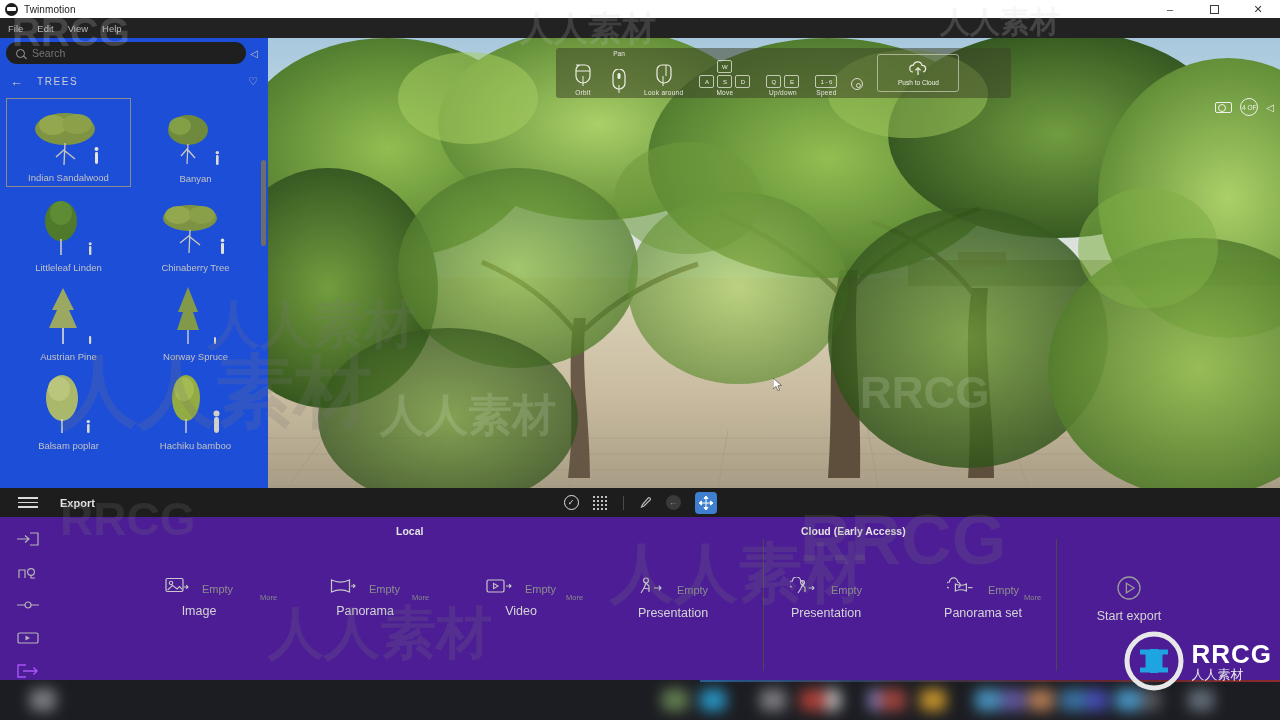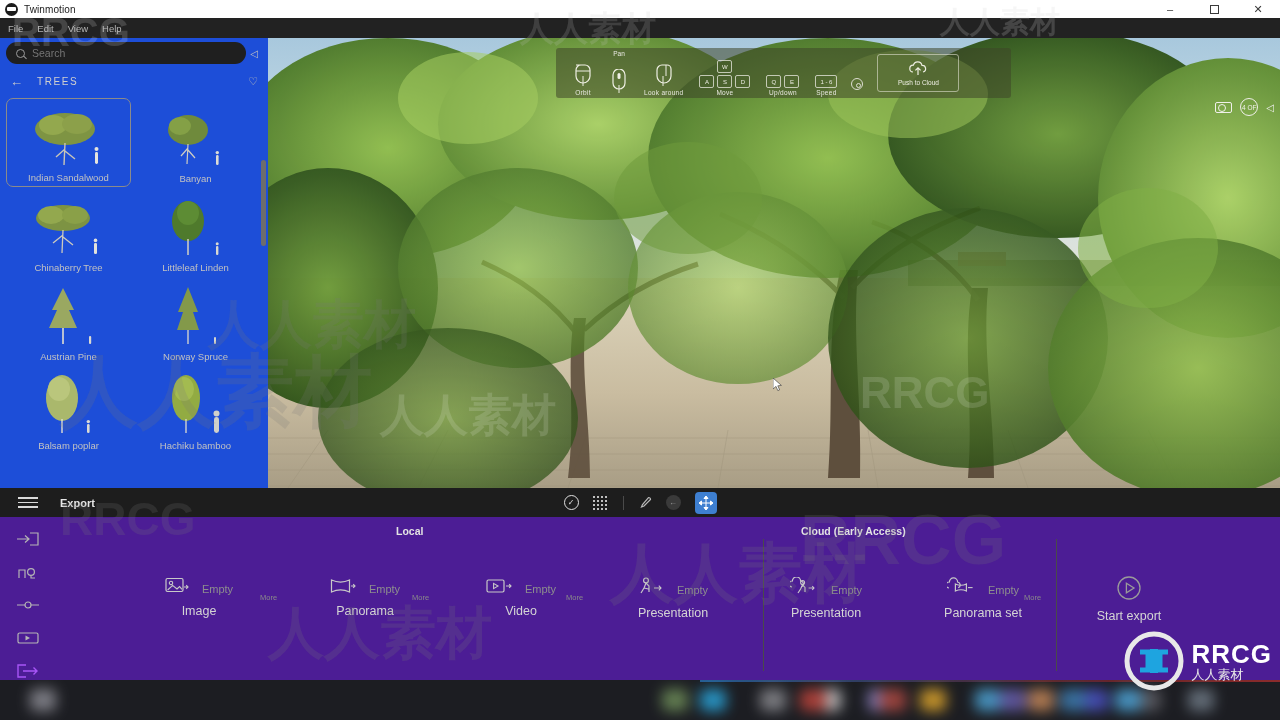--- a/index.html
+++ b/index.html
@@ -46,21 +46,21 @@
 
   .catrow { height:26px; display:flex; align-items:center; padding:0 10px; gap:14px; }
   .backarrow { color:#cdcdcd; font-size:13px; line-height:1; }
   .catname { font-size:10px; letter-spacing:1.6px; color:#cfcfcf; flex:1; }
   .heart { font-size:11px; color:#b9b9b9; }
 
   .grid { position:relative; height:392px; overflow:hidden; padding:4px 10px 0 6px; }
   .gridinner { display:grid; grid-template-columns:1fr 1fr; gap:0px 2px; }
   .cell { height:89px; position:relative; display:flex; flex-direction:column;
     align-items:center; justify-content:flex-end; padding-bottom:2px; }
-  .cell.sel { border:1px solid #8b8b8b; border-radius:7px; }
+  .cell.sel { border:1px solid #8b8b8b; border-radius:0; }
   .cell .thumb { flex:1; width:100%; display:flex; align-items:flex-end;
     justify-content:center; padding-bottom:3px; }
   .cell .lbl { font-size:9.5px; color:#c2c2c2; text-align:center; line-height:11px;
     height:12px; }
   .scroll { position:absolute; right:2px; top:66px; width:5px; height:86px;
     background:#6d6d6d; border-radius:3px; }
 
   
   .viewport { position:absolute; left:268px; top:38px; width:1012px; height:450px;
     overflow:hidden; background:linear-gradient(#b9d4e4 0%, #cfe0e8 22%, #d8d2bd 42%, #cbbfa2 70%, #b9ad92 100%); }
@@ -220,41 +220,41 @@
               <rect x="68" y="47" width="2.6" height="10" rx="1.2" fill="#dcdcd6"></rect>
               <circle cx="69.3" cy="44.6" r="1.7" fill="#dcdcd6"></circle>
             </svg>
           </div>
           <div class="lbl">Banyan</div>
         </div>
 
         <div class="cell">
           <div class="thumb">
             <svg width="96" height="62" viewBox="0 0 96 62">
+              <ellipse cx="40" cy="24" rx="16" ry="20" fill="#4f7a2c"></ellipse>
+              <ellipse cx="40" cy="16" rx="11" ry="12" fill="#5d8c34"></ellipse>
+              <path d="M40 42 L40 58" stroke="#d2d0c5" stroke-width="1.5" fill="none"></path>
+              <rect x="68" y="49" width="2.4" height="9" rx="1.1" fill="#d8d8d2"></rect>
+              <circle cx="69.2" cy="46.8" r="1.5" fill="#d8d8d2"></circle>
+            </svg>
+          </div>
+          <div class="lbl">Littleleaf Linden</div>
+        </div>
+        <div class="cell">
+          <div class="thumb">
+            <svg width="96" height="62" viewBox="0 0 96 62">
               <ellipse cx="42" cy="21" rx="27" ry="13" fill="#7d9343"></ellipse>
               <ellipse cx="30" cy="18" rx="13" ry="9" fill="#93a84e"></ellipse>
               <ellipse cx="54" cy="18" rx="13" ry="9" fill="#8aa048"></ellipse>
               <path d="M42 33 L41 56 M42 38 L32 46 M42 40 L52 48" stroke="#cdcabd" stroke-width="1.3" fill="none"></path>
               <rect x="73" y="46" width="3" height="11" rx="1.3" fill="#e2e2dc"></rect>
               <circle cx="74.5" cy="43.4" r="1.8" fill="#e2e2dc"></circle>
             </svg>
           </div>
           <div class="lbl">Chinaberry Tree</div>
-        </div>
-        <div class="cell">
-          <div class="thumb">
-            <svg width="96" height="62" viewBox="0 0 96 62">
-              <ellipse cx="40" cy="24" rx="16" ry="20" fill="#4f7a2c"></ellipse>
-              <ellipse cx="40" cy="16" rx="11" ry="12" fill="#5d8c34"></ellipse>
-              <path d="M40 42 L40 58" stroke="#d2d0c5" stroke-width="1.5" fill="none"></path>
-              <rect x="68" y="49" width="2.4" height="9" rx="1.1" fill="#d8d8d2"></rect>
-              <circle cx="69.2" cy="46.8" r="1.5" fill="#d8d8d2"></circle>
-            </svg>
-          </div>
-          <div class="lbl">Littleleaf Linden</div>
         </div>
 
         <div class="cell">
           <div class="thumb">
             <svg width="96" height="62" viewBox="0 0 96 62">
               <path d="M42 2 L31 24 L36 24 L28 42 L56 42 L48 24 L53 24 Z" fill="#9aa861"></path>
               <path d="M42 42 L42 58" stroke="#e0ded3" stroke-width="1.6" fill="none"></path>
               <rect x="68" y="50" width="2.2" height="8" rx="1" fill="#d9d9d3"></rect>
             </svg>
           </div>

